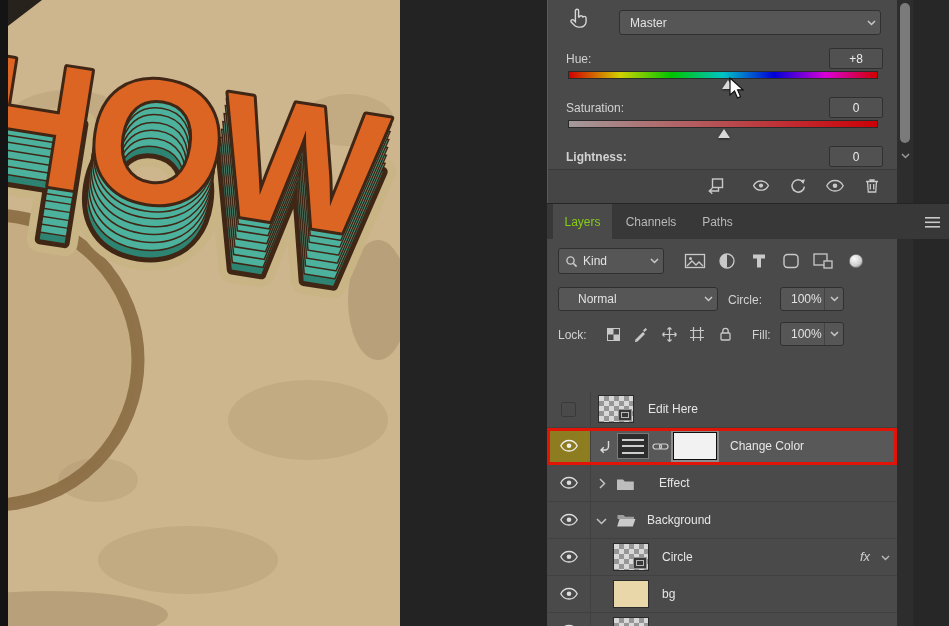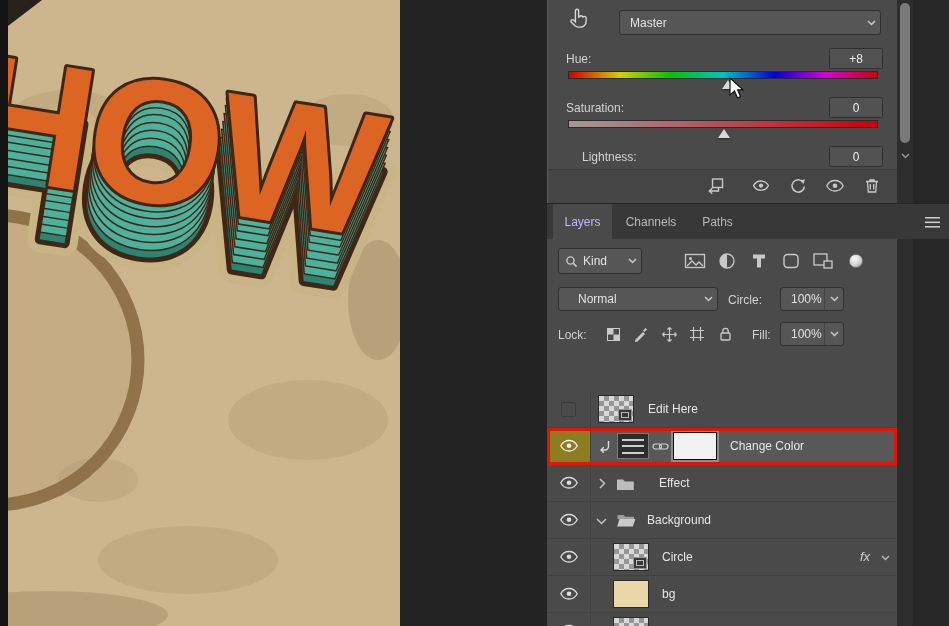--- a/index.html
+++ b/index.html
@@ -13,21 +13,21 @@
        display:flex;align-items:center;box-sizing:border-box;}
   .sel .txt{flex:1;padding-left:10px;white-space:nowrap;}
   .sel .dd{width:18px;height:100%;display:flex;align-items:center;justify-content:center;}
   .panel{background:#4a4a4a;}
   .gradbar{border:1px solid #2a2a2a;box-sizing:border-box;}
   .tri{width:0;height:0;border-left:6px solid transparent;border-right:6px solid transparent;
        border-bottom:9px solid #d9d9d9;filter:drop-shadow(0 1px 1px #222);}
   .pf-btn{width:26px;height:26px;display:flex;align-items:center;justify-content:center;}
   .tab{position:absolute;top:0;height:36px;display:flex;align-items:center;justify-content:center;
        font-size:12px;color:#b8b8b8;}
-  .tab.active{background:#4a4a4a;color:#c4b5fd;}
+  .tab.active{background:#4a4a4a;color:#84cc16;}
   .icbtn{display:flex;align-items:center;justify-content:center;}
   .lrow{position:absolute;left:0;width:350px;height:37px;border-bottom:1px solid #414141;box-sizing:border-box;background:#4a4a4a;}
   .lrow.selected{background:#585858;}
   .eyec{position:absolute;left:0;top:0;width:44px;height:36px;border-right:1px solid #414141;
         display:flex;align-items:center;justify-content:center;box-sizing:border-box;}
   .lthumb{position:absolute;top:4px;box-sizing:border-box;}
   .checker{background:conic-gradient(#969696 25%,#d8d8d8 0 50%,#969696 0 75%,#d8d8d8 0) 0 0/10px 10px #d8d8d8;
            border:1px solid #2b2b2b;}
   .badge{position:absolute;right:1px;bottom:1px;width:14px;height:12px;background:#383838;border:1px solid #949494;box-sizing:border-box;}
   .badge::after{content:"";position:absolute;inset:2px;border:1px solid #b9b9b9;}
@@ -104,21 +104,21 @@
     <div class="abs gradbar" style="left:20px;top:71px;width:310px;height:8px;
          background:linear-gradient(to right,#d10000,#d1d100 16.6%,#00c400 33.3%,#00c4c4 50%,#0000d8 66.6%,#d800d8 83.3%,#d10000);"></div>
     <div class="abs tri" style="left:174px;top:80px;"></div>
 
     <div class="abs lbl" style="left:18px;top:101px;">Saturation:</div>
     <div class="abs val" style="left:281px;top:97px;width:54px;height:21px;">0</div>
     <div class="abs gradbar" style="left:20px;top:120px;width:310px;height:8px;
          background:linear-gradient(to right,#a39a9a,#cc0007);"></div>
     <div class="abs tri" style="left:170px;top:129px;"></div>
 
-    <div class="abs lbl" style="left:34px;top:150px;">Lightness:</div>
+    <div class="abs lbl" style="left:18px;top:150px;font-weight:bold;">Lightness:</div>
     <div class="abs val" style="left:281px;top:146px;width:54px;height:21px;">0</div>
 
     <div class="abs" style="left:0;top:169px;width:350px;height:34px;background:#454545;border-top:1px solid #3a3a3a;box-sizing:border-box;">
       <div class="abs pf-btn" style="left:153px;top:3px;">
         <svg width="22" height="18" viewBox="0 0 22 18">
           <rect x="9.5" y="2" width="10" height="8.5" fill="none" stroke="#c9c9c9" stroke-width="1.4"></rect>
           <path d="M15.5 10.5 v3.5 h-9 m2.8-2.7 L6.3 14 l3 2.7" fill="none" stroke="#c9c9c9" stroke-width="1.4"></path>
         </svg>
       </div>
       <div class="abs pf-btn" style="left:200px;top:3px;">
@@ -165,21 +165,21 @@
       <svg width="15" height="11" viewBox="0 0 15 11">
         <rect x="0" y="0" width="15" height="1.6" fill="#c9c9c9"></rect>
         <rect x="0" y="4.5" width="15" height="1.6" fill="#c9c9c9"></rect>
         <rect x="0" y="9" width="15" height="1.6" fill="#c9c9c9"></rect>
       </svg>
     </div>
   </div>
 
   <div class="abs panel" style="left:547px;top:239px;width:350px;height:387px;">
 
-    <div class="abs sel" style="left:11px;top:9px;width:84px;height:26px;">
+    <div class="abs sel" style="left:11px;top:9px;width:106px;height:26px;">
       <span class="icbtn" style="width:24px;">
         <svg width="13" height="13" viewBox="0 0 13 13">
             <circle cx="5.5" cy="5.5" r="3.6" fill="none" stroke="#c9c9c9" stroke-width="1.4"></circle>
             <line x1="8.4" y1="8.4" x2="11.6" y2="11.6" stroke="#c9c9c9" stroke-width="1.6"></line>
           </svg>
       </span>
       <span class="txt" style="padding-left:0;">Kind</span>
       <span class="dd">
         <svg width="9" height="6" viewBox="0 0 9 6">
             <polyline points="1,1 4.5,4.5 8,1" fill="none" stroke="#c9c9c9" stroke-width="1.5"></polyline>

